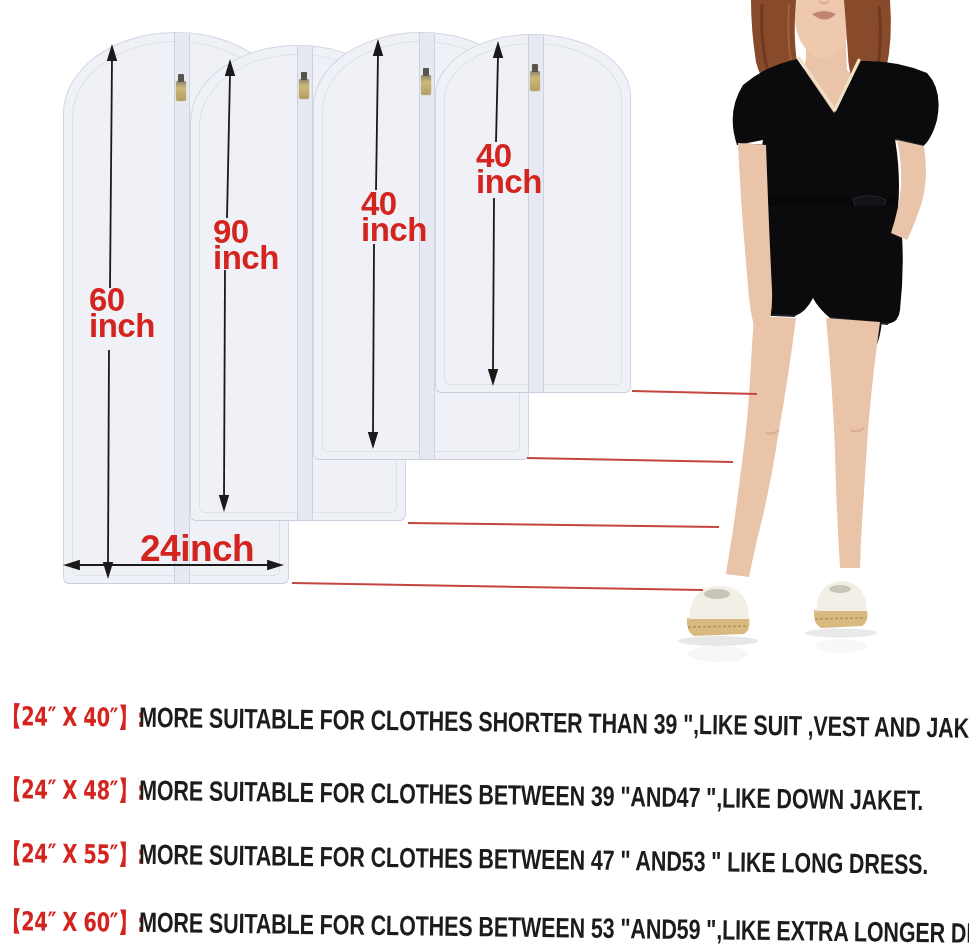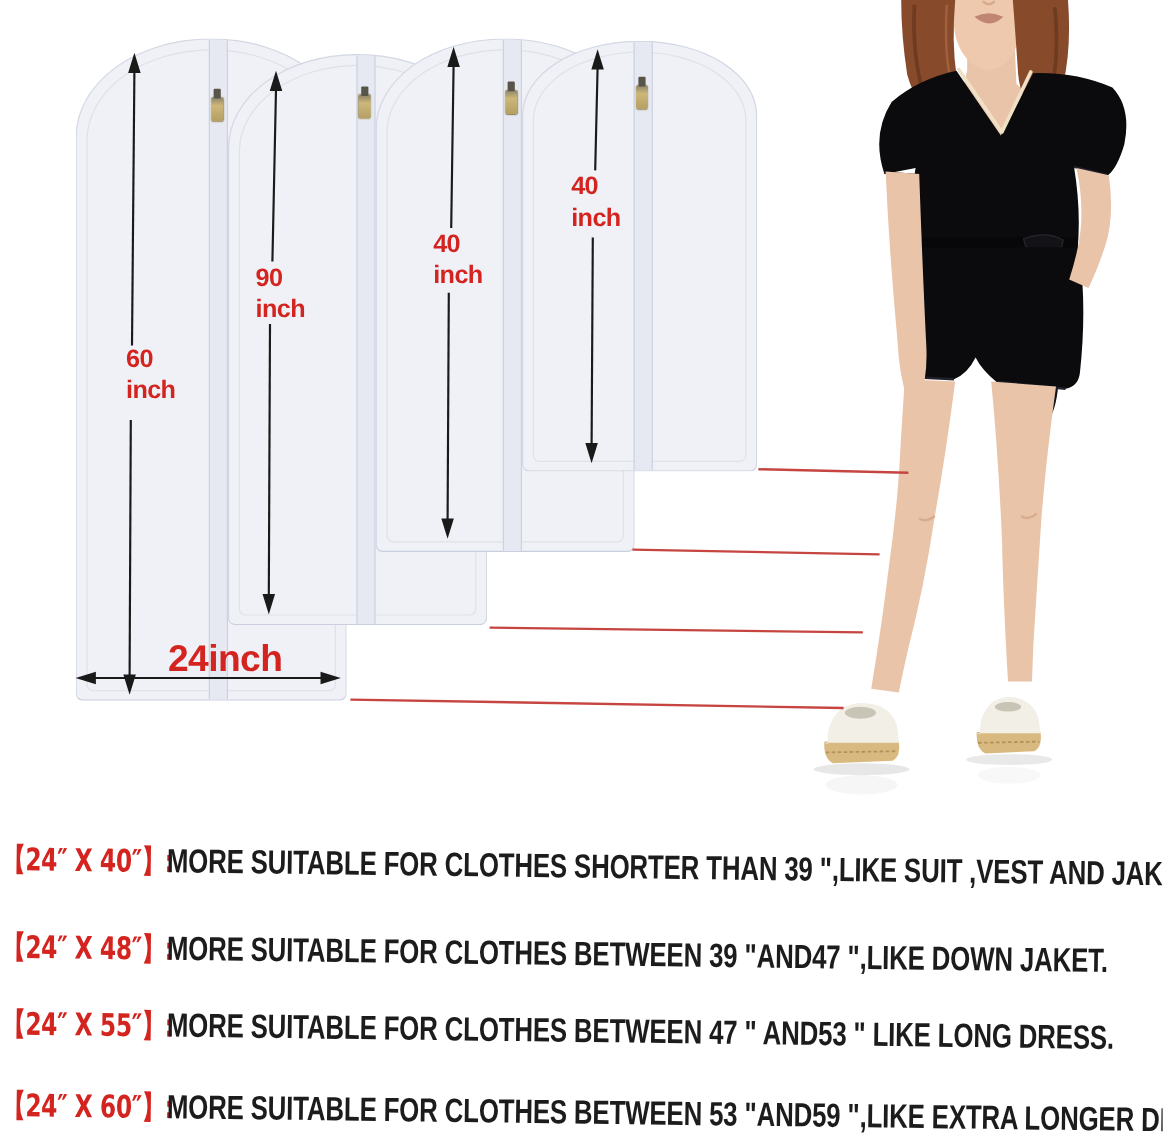--- a/index.html
+++ b/index.html
@@ -20,26 +20,26 @@
        border-left:1px solid #ccd2e0;border-right:1px solid #ccd2e0;}
   .bag1 .zip{left:110px;} .bag2 .zip{left:106px;} .bag3 .zip{left:105px;} .bag4 .zip{left:92px;}
   .pull{position:absolute;width:10px;height:20px;border-radius:2px;
        background:linear-gradient(#8b8268,#cdb87a 35%,#b49e63);box-shadow:0 0 1px #8d7c4d;}
   .pull::before{content:"";position:absolute;top:-7px;left:2px;width:6px;height:8px;
        background:#57544a;border-radius:1px;}
   .bag1 .pull{left:112px;top:48px;} .bag2 .pull{left:108px;top:33px;}
   .bag3 .pull{left:107px;top:42px;} .bag4 .pull{left:94px;top:36px;}
   
   #overlay{position:absolute;left:0;top:0;width:969px;height:945px;pointer-events:none;}
-  .mlabel{position:absolute;color:#d42420;font-weight:700;font-size:21px;line-height:26px;
+  .mlabel{position:absolute;color:#d42420;font-weight:700;font-size:33px;line-height:26px;
        letter-spacing:-0.5px;}
   .mlabel span{display:block;}
-  #label-60{left:105px;top:287px;} #label-55{left:213px;top:219px;}
+  #label-60{left:89px;top:287px;} #label-55{left:213px;top:219px;}
   #label-40a{left:361px;top:191px;} #label-40b{left:476px;top:143px;}
-  #label-24{left:140px;top:536px;font-size:31px;}
+  #label-24{left:140px;top:536px;font-size:37px;}
   
   #model{position:absolute;left:620px;top:0;width:349px;height:680px;}
   
   .grow{position:absolute;left:2px;width:965px;height:36px;white-space:nowrap;
        transform:rotate(0.75deg);transform-origin:0 50%;}
   #row0{top:699px;} #row1{top:772px;} #row2{top:836px;} #row3{top:904px;}
   .gsize{position:absolute;left:0;top:0;color:#d42420;font-weight:700;font-size:26px;
        font-family:"DejaVu Sans", sans-serif;letter-spacing:-0.5px;
        display:inline-block;transform:scaleX(0.75);transform-origin:0 50%;white-space:nowrap;}
   .gdesc{position:absolute;left:137px;top:1px;color:#1c1c1c;font-weight:700;font-size:28px;

